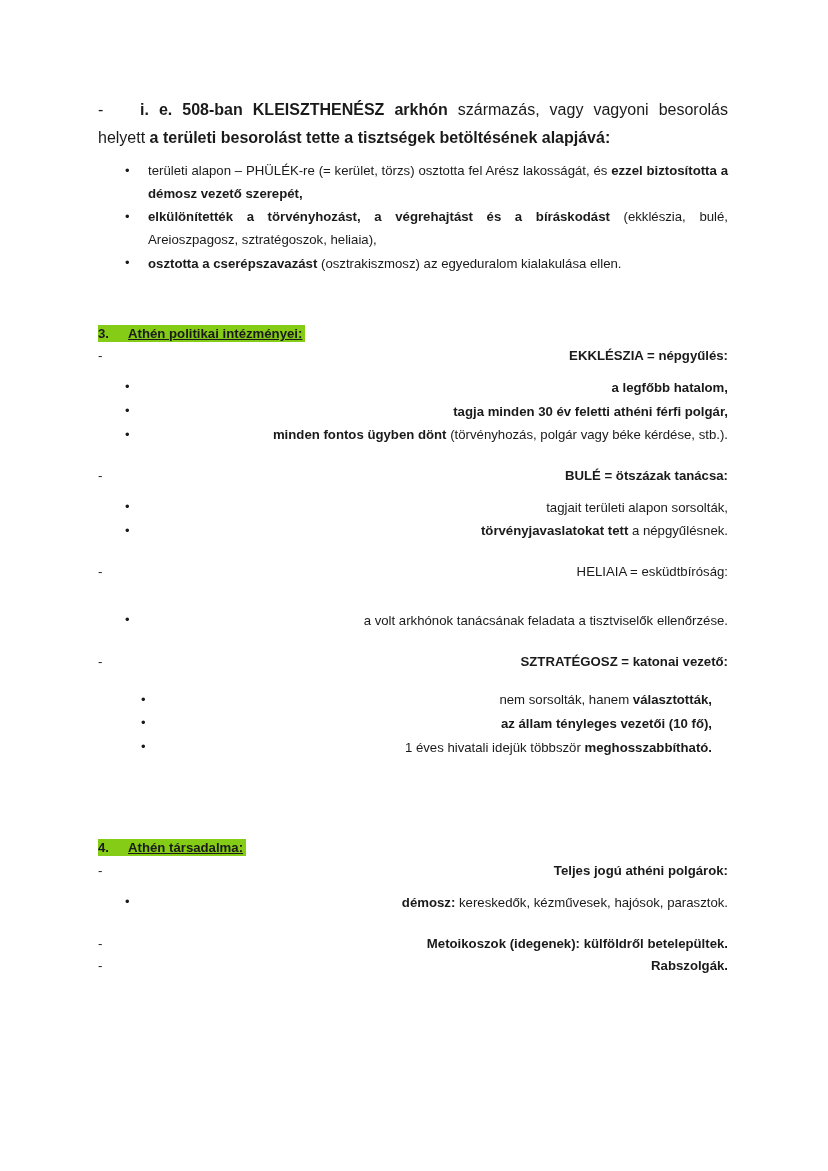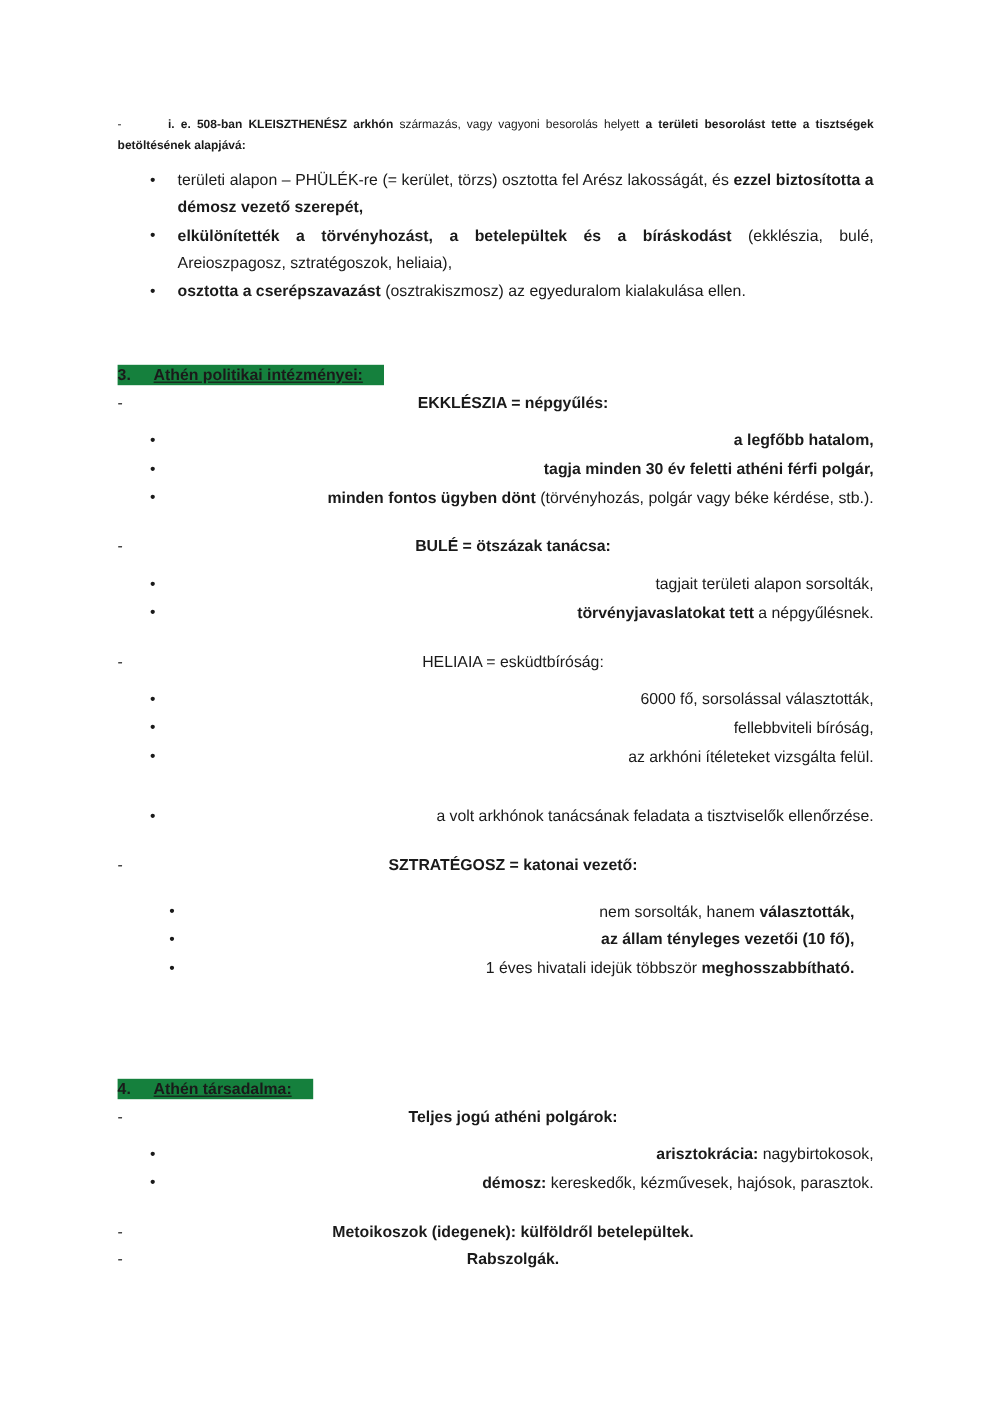--- a/index.html
+++ b/index.html
@@ -33,21 +33,21 @@
   .b { font-weight: bold; }
   .r { font-weight: normal; }
 
   
   .dash-para {
     position: relative;
     text-align: justify;
     text-justify: inter-word;
     margin: 0 0 4px 0;
     padding-left: 0;
-    font-size: 10px;
+    font-size: 16px;
     line-height: 1.72;
   }
   .dash-para .lead-dash {
     display: inline-block;
     width: 42px;
     color: #1a1a1a;
   }
 
   
   ul.bullets {
@@ -78,42 +78,42 @@
   ul.dashes {
     list-style: none;
     margin: 0;
     padding: 0;
   }
   ul.dashes > li.dash-item {
     position: relative;
     padding-left: 29px;
     margin: 0;
     line-height: 1.72;
-    text-align: center;
+    text-align: right;
   }
   ul.dashes > li.dash-item::before {
     content: "-";
     position: absolute;
     left: 0;
     top: 0;
     color: #1a1a1a;
   }
 
   
   .section-head {
     position: relative;
     margin: 0;
     padding: 0;
     line-height: 1.72;
     font-weight: bold;
     white-space: nowrap;
   }
   .section-head .hl {
-    background: #15803d;
-    padding: 1px 18px 1px 0;
+    background: #84cc16;
+    padding: 1px 3px 1px 0;
     font-weight: bold;
   }
   .section-head .num {
     display: inline-block;
     width: 30px;
   }
   .section-head .heading-text {
     text-decoration: underline;
   }
   .gap-md  { height: 17px; }
@@ -125,21 +125,21 @@
 
 <div class="page">
   <div class="doc-body">
 
     <div>
       <p class="dash-para">
         <span class="lead-dash">-</span><span><span class="b">i. e. 508-ban KLEISZTHENÉSZ arkhón</span><span class="r"> származás, vagy vagyoni besorolás helyett </span><span class="b">a területi besorolást tette a tisztségek betöltésének alapjává:</span></span>
       </p>
       <ul class="bullets">
           <li><span class="r">területi alapon – PHÜLÉK-re (= kerület, törzs) osztotta fel Arész lakosságát, és </span><span class="b">ezzel biztosította a démosz vezető szerepét,</span></li>
-          <li><span class="b">elkülönítették a törvényhozást, a betelepültek és a bíráskodást</span><span class="r"> (ekklészia, bulé, Areioszpagosz, sztratégoszok, heliaia),</span></li>
+          <li><span class="b">elkülönítették a törvényhozást, a végrehajtást és a bíráskodást</span><span class="r"> (ekklészia, bulé, Areioszpagosz, sztratégoszok, heliaia),</span></li>
           <li><span class="b">osztotta a cserépszavazást</span><span class="r"> (osztrakiszmosz) az egyeduralom kialakulása ellen.</span></li>
         </ul>
     </div>
 
     <div class="gap-xl"></div>
 
     <div>
         <div>
           <div class="section-head"><span class="hl"><span class="num">3.</span><span class="heading-text">Athén politikai intézményei:</span></span></div>
           <ul class="dashes">
@@ -155,25 +155,20 @@
             <li class="dash-item"><span><span class="b">BULÉ = ötszázak tanácsa:</span></span></li>
             <li style="list-style: none; padding: 0px; margin: 0px;">
               <ul class="bullets">
                 <li class="nojust"><span class="r">tagjait területi alapon sorsolták,</span></li>
                 <li class="nojust"><span class="b">törvényjavaslatokat tett</span><span class="r"> a népgyűlésnek.</span></li>
               </ul>
               <div class="gap-md"></div>
             </li>
             <li class="dash-item"><span><span class="r">HELIAIA = esküdtbíróság:</span></span></li>
             <li style="list-style: none; padding: 0px; margin: 0px;">
-              <ul class="bullets">
-                <li class="nojust"><span class="r">6000 fő, sorsolással választották,</span></li>
-                <li class="nojust"><span class="r">fellebbviteli bíróság,</span></li>
-                <li class="nojust"><span class="r">az arkhóni ítéleteket vizsgálta felül.</span></li>
-              </ul>
               <div class="gap-md"></div>
             </li>
             <li style="list-style: none; padding: 0px; margin: 0px;">
               <ul class="bullets">
                 <li class="nojust"><span class="r">a volt arkhónok tanácsának feladata a tisztviselők ellenőrzése.</span></li>
               </ul>
               <div class="gap-md"></div>
             </li>
             <li class="dash-item"><span><span class="b">SZTRATÉGOSZ = katonai vezető:</span></span></li>
             <li style="list-style: none; padding: 0px; margin: 16px;">
@@ -186,21 +181,20 @@
             </li>
           </ul>
         </div>
         <div class="gap-sec"></div>
         <div>
           <div class="section-head"><span class="hl"><span class="num">4.</span><span class="heading-text">Athén társadalma:</span></span></div>
           <ul class="dashes">
             <li class="dash-item"><span><span class="b">Teljes jogú athéni polgárok:</span></span></li>
             <li style="list-style: none; padding: 0px; margin: 0px;">
               <ul class="bullets">
-                <li class="nojust"><span class="b">arisztokrácia:</span><span class="r"> nagybirtokosok,</span></li>
                 <li class="nojust"><span class="b">démosz:</span><span class="r"> kereskedők, kézművesek, hajósok, parasztok.</span></li>
               </ul>
               <div class="gap-md"></div>
             </li>
             <li class="dash-item"><span><span class="b">Metoikoszok (idegenek): külföldről betelepültek.</span></span></li>
             <li class="dash-item"><span><span class="b">Rabszolgák.</span></span></li>
           </ul>
         </div>
       </div>
 

